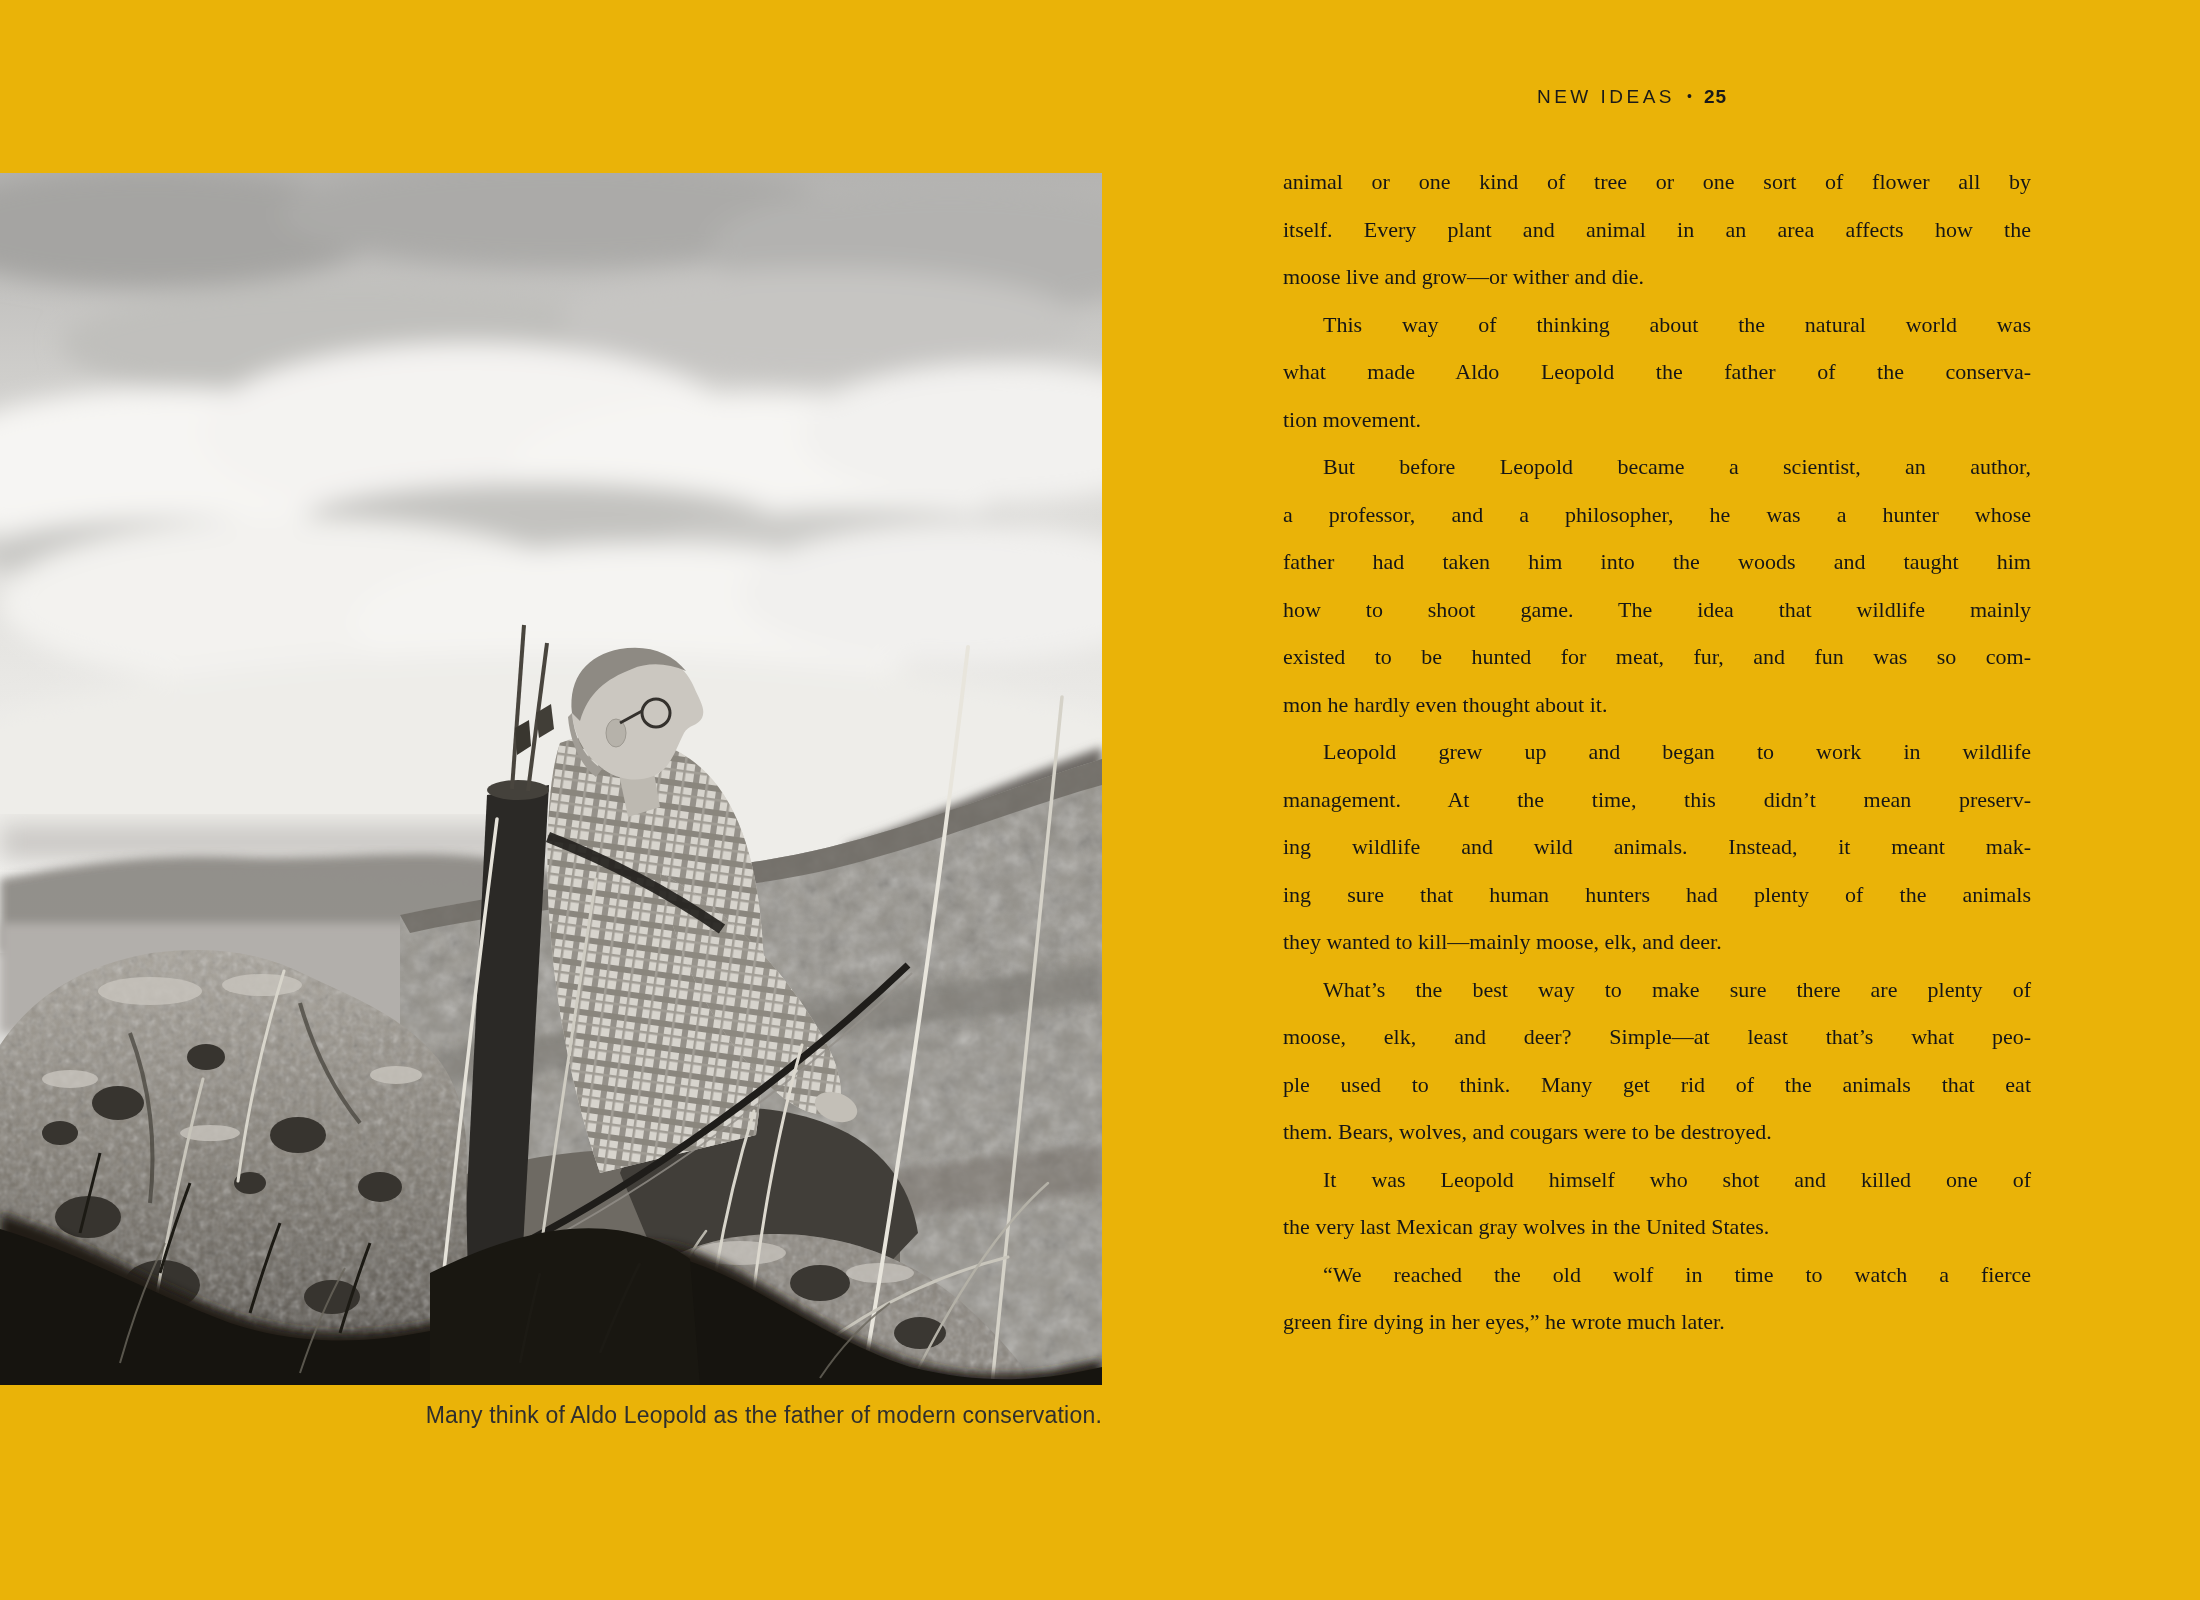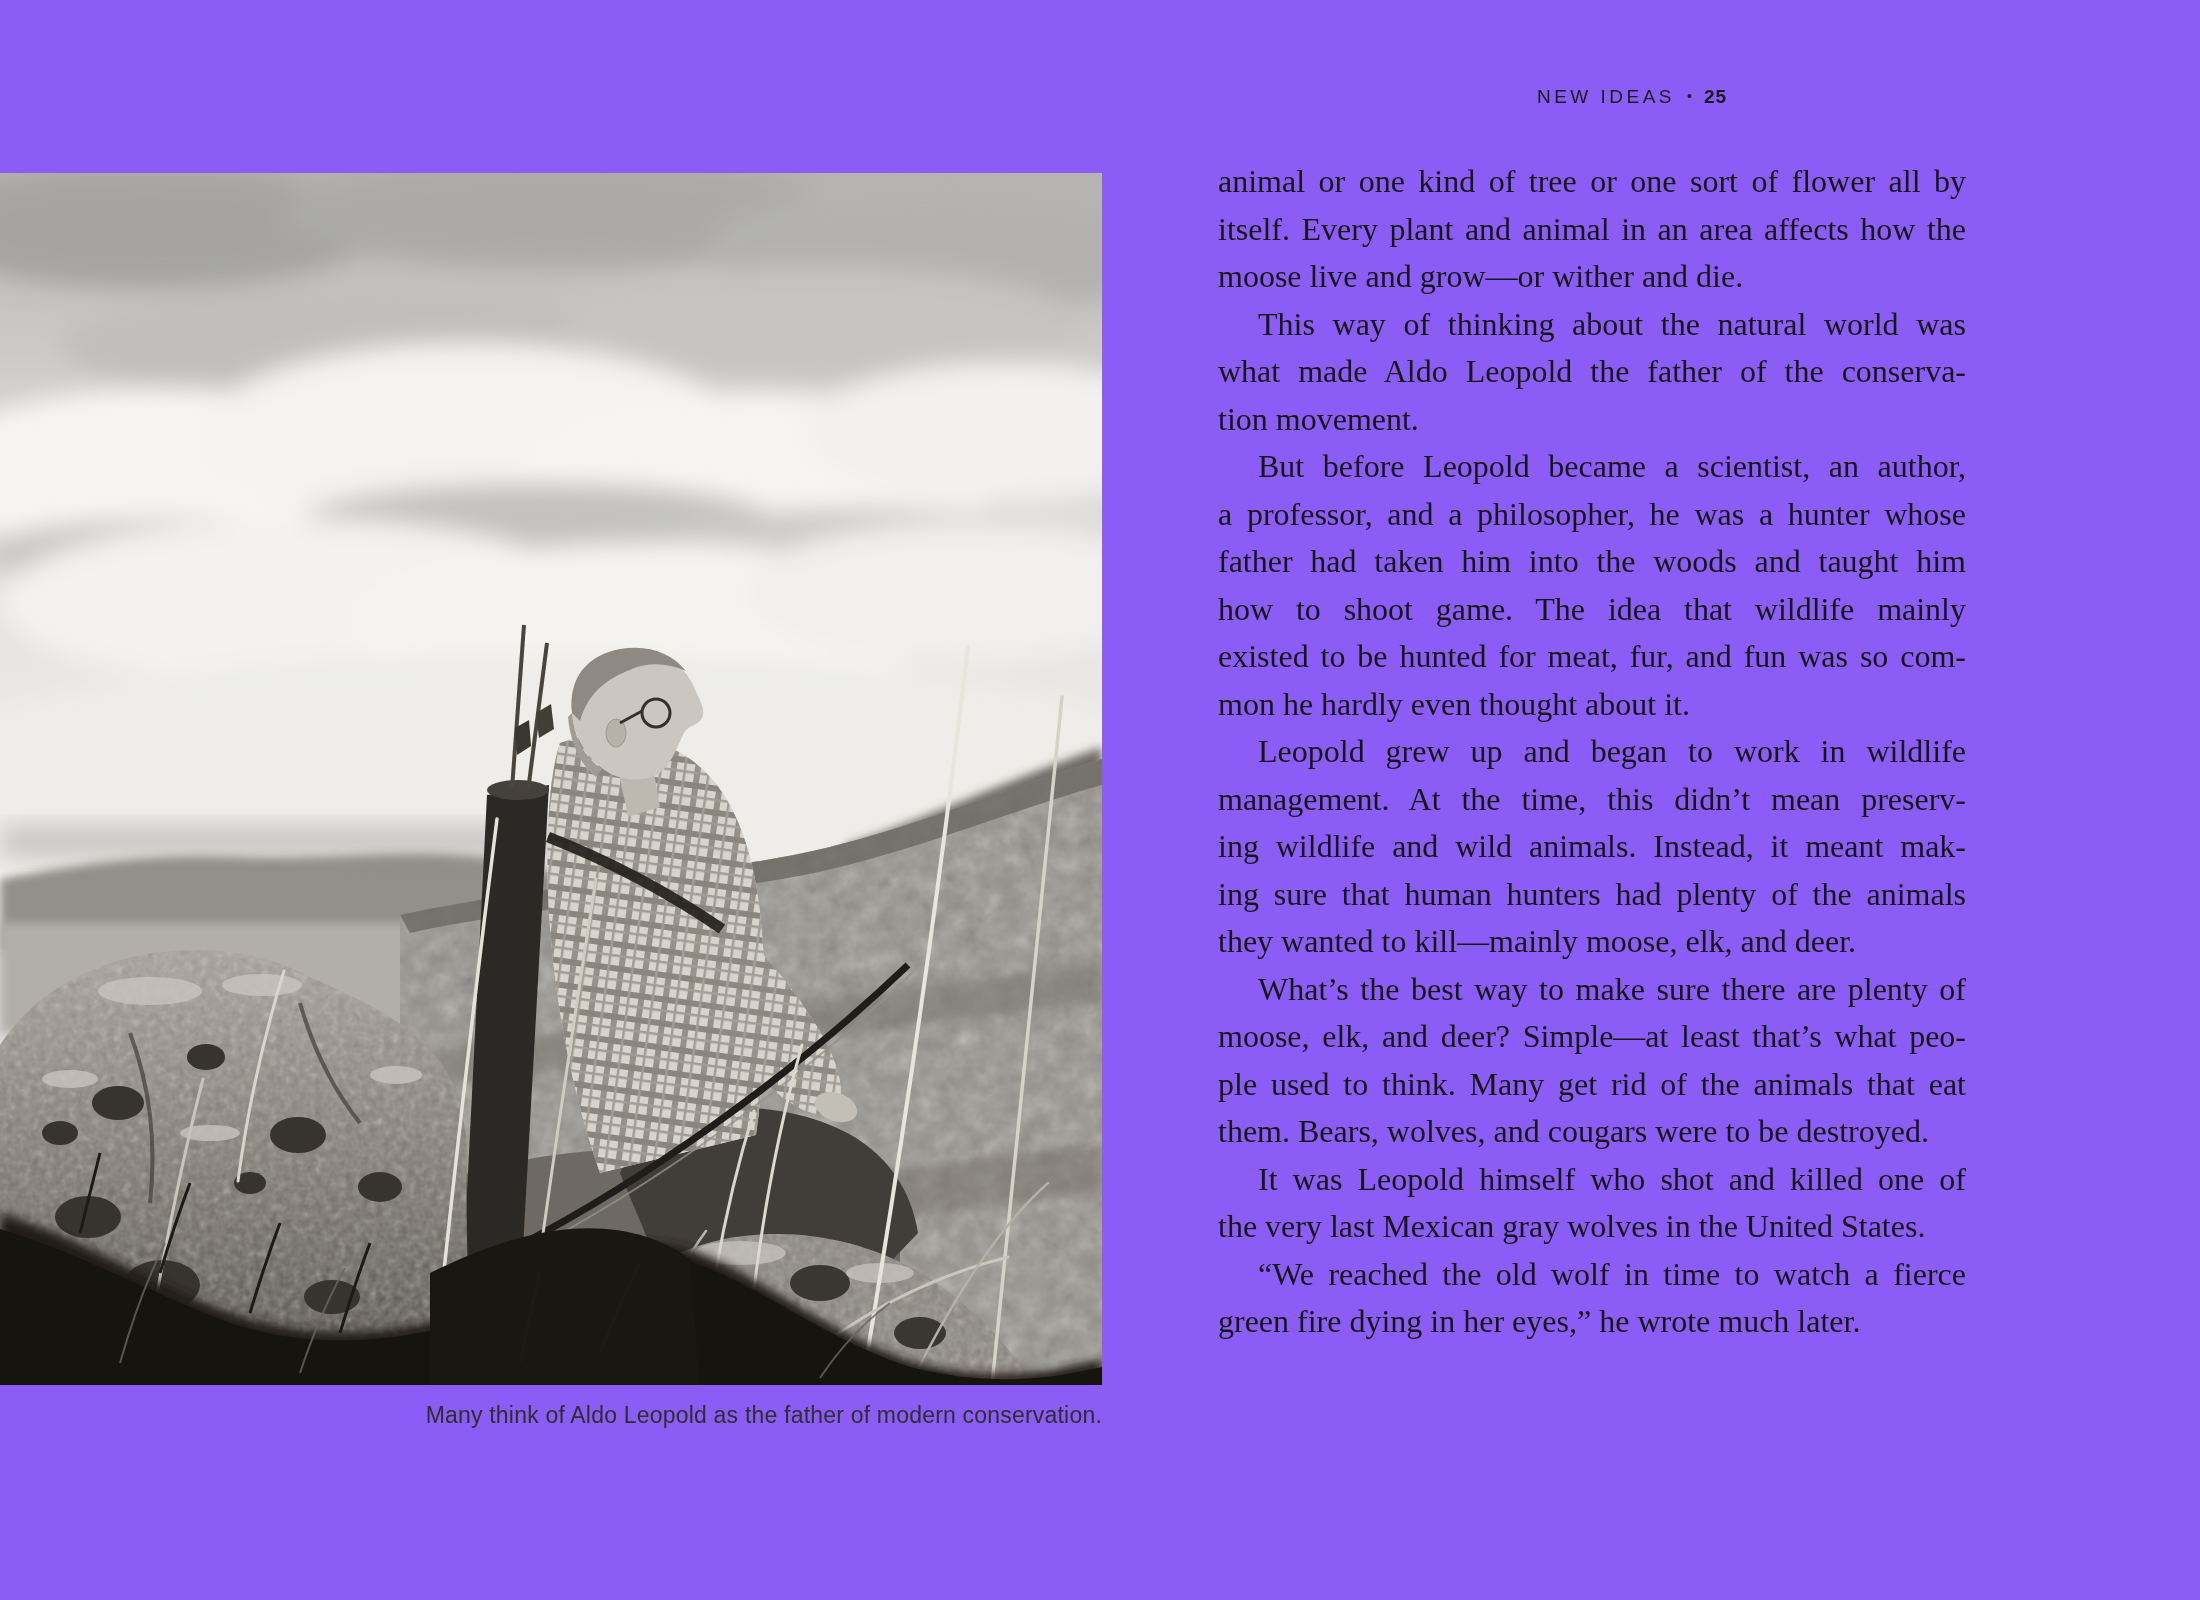--- a/index.html
+++ b/index.html
@@ -1,32 +1,32 @@
 <!DOCTYPE html>
 <html><head>
 <meta charset="utf-8">
 <style>
   html,body{margin:0;padding:0;}
-  .page{position:relative;width:2200px;height:1600px;background:#8b5cf6;overflow:hidden;
+  .page{position:relative;width:2200px;height:1600px;background:#eab308;overflow:hidden;
         font-family:"Liberation Serif",serif;}
   
   .running-header{position:absolute;left:1258px;top:86px;width:748px;text-align:center;
         font-family:"Liberation Sans",sans-serif;font-size:19px;letter-spacing:3.5px;
         color:#1a1a1a;white-space:nowrap;}
   .running-header .dot{font-size:14px;letter-spacing:0;margin:0 12px;vertical-align:2px;}
   .running-header .pagenum{font-weight:700;letter-spacing:1px;}
   
   .photo-figure{position:absolute;left:0;top:173px;width:1102px;margin:0;}
   .photo{width:1102px;height:1212px;overflow:hidden;background:#dcdbd8;}
   .photo svg{display:block;}
   .caption{margin-top:17px;text-align:right;font-family:"Liberation Sans",sans-serif;
         font-size:23px;color:#2e2e2e;letter-spacing:0.2px;}
   
-  .body-col{position:absolute;left:1218px;top:158px;width:748px;
-        font-family:"Liberation Serif",serif;font-size:32px;line-height:47.5px;color:#161616;}
+  .body-col{position:absolute;left:1283px;top:158px;width:748px;
+        font-family:"Liberation Serif",serif;font-size:22px;line-height:47.5px;color:#161616;}
   .body-col .line{text-align:justify;text-align-last:justify;white-space:normal;}
   .body-col .line.last{text-align-last:left;}
   .body-col .line.indent{text-indent:40px;}
 </style>
 </head>
 <body>
 
 <div class="page">
 
   <header class="running-header">

